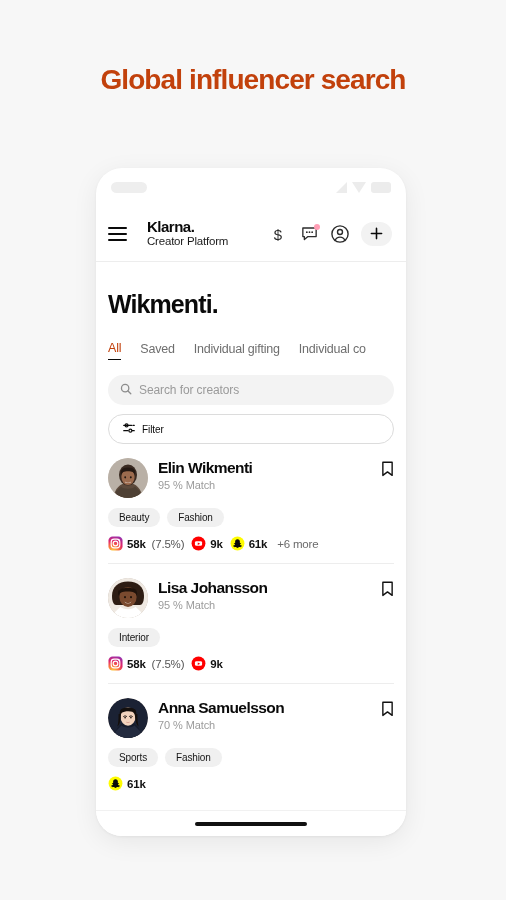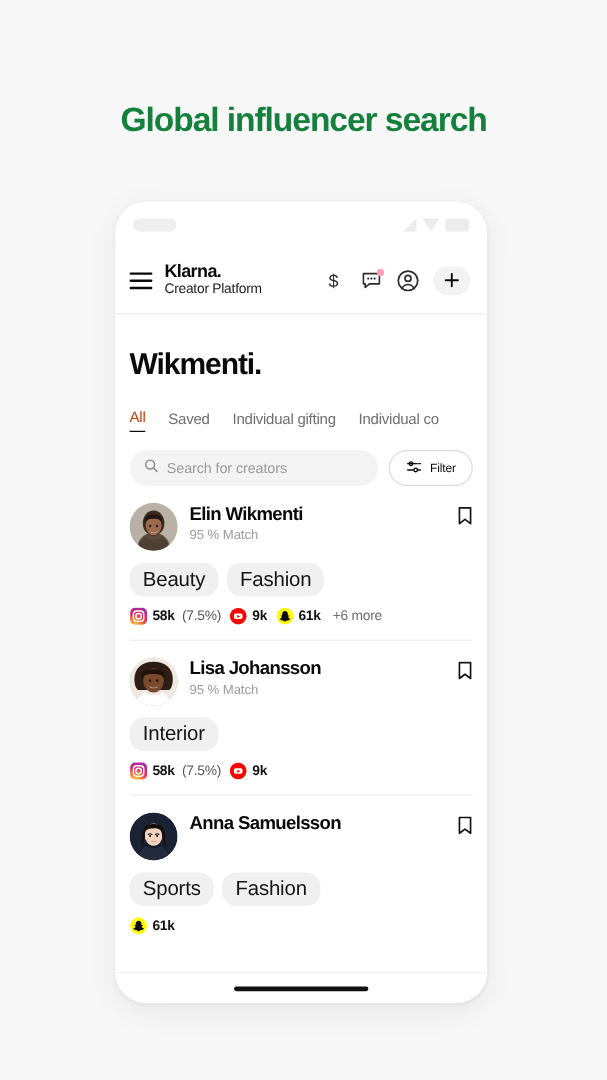--- a/index.html
+++ b/index.html
@@ -26,22 +26,21 @@
   
   .headline {
     position: absolute;
     top: 64px;
     left: 0;
     width: 506px;
     text-align: center;
     font-size: 28px;
     font-weight: 700;
     letter-spacing: -0.9px;
-    color: #15803d;
-    margin-top: 20px;
+    color: #c2410c;
   }
 
   
   .phone {
     position: absolute;
     left: 96px;
     top: 168px;
     width: 310px;
     height: 668px;
     background: #ffffff;
@@ -112,21 +111,21 @@
     display: block;
     height: 2px;
     width: 100%;
     background: #0a0a0a;
     border-radius: 1px;
   }
   .brand {
     display: flex;
     flex-direction: column;
     line-height: 1.08;
-    margin-left: 1px;
+    margin-left: 11px;
     flex: 0 0 auto;
   }
   .brand-name {
     font-size: 15px;
     font-weight: 700;
     letter-spacing: -0.5px;
     color: #0a0a0a;
   }
   .brand-sub {
     font-size: 11.5px;
@@ -205,23 +204,23 @@
     flex: 0 0 auto;
   }
   .tab.active {
     color: #c2410c;
     border-bottom: 1.6px solid #0a0a0a;
   }
 
   
   .searchrow {
     display: flex;
-    align-items: center;
     gap: 9px;
     padding: 15px 12px 0 12px;
+    flex-direction: column;
   }
   .searchbox {
     flex: 1 1 auto;
     height: 30px;
     background: #f3f3f3;
     border-radius: 16px;
     display: flex;
     align-items: center;
     gap: 7px;
     padding: 0 12px;
@@ -304,21 +303,21 @@
   .tagrow {
     display: flex;
     gap: 7px;
     margin-top: 10px;
     flex-wrap: wrap;
   }
   .tag {
     background: #f0f0f0;
     border-radius: 12px;
     padding: 4px 11px;
-    font-size: 17px;
+    font-size: 10px;
     color: #151515;
     letter-spacing: -0.15px;
     cursor: pointer;
   }
 
   .statsrow {
     display: flex;
     align-items: center;
     gap: 7px;
     margin-top: 9px;
@@ -646,20 +645,21 @@
                   <path d="M21.4 18.4c.9-.7 2.1-.7 3 0" stroke="#140f0c" stroke-width="0.9" fill="none" stroke-linecap="round"></path>
                   <ellipse cx="17.1" cy="19.6" rx="0.85" ry="0.95" fill="#2a1c14"></ellipse>
                   <ellipse cx="22.9" cy="19.6" rx="0.85" ry="0.95" fill="#2a1c14"></ellipse>
                   <path d="M17.8 23.4c1.4 1.2 3 1.2 4.4 0-.5 1.7-3.9 1.7-4.4 0z" fill="#c4776e"></path>
                   <path d="M13.5 27.5c2 2.6 11 2.6 13 0l5.5 5.5V40H8v-7z" fill="#232b3f"></path>
                 </g>
               </svg>
             </div>
             <div class="c-names">
               <div class="c-name">Anna Samuelsson</div>
+              <div class="c-match">70 % Match</div>
             </div>
             <div class="bookmark">
               <svg width="13" height="16" viewBox="0 0 14 17">
                 <path d="M2 1.2h10v14.2L7 11.6l-5 3.8z" fill="none" stroke="#111" stroke-width="1.5" stroke-linejoin="round"></path>
               </svg>
             </div>
           </div>
 
           <div class="tagrow">
             <span class="tag">Sports</span>

